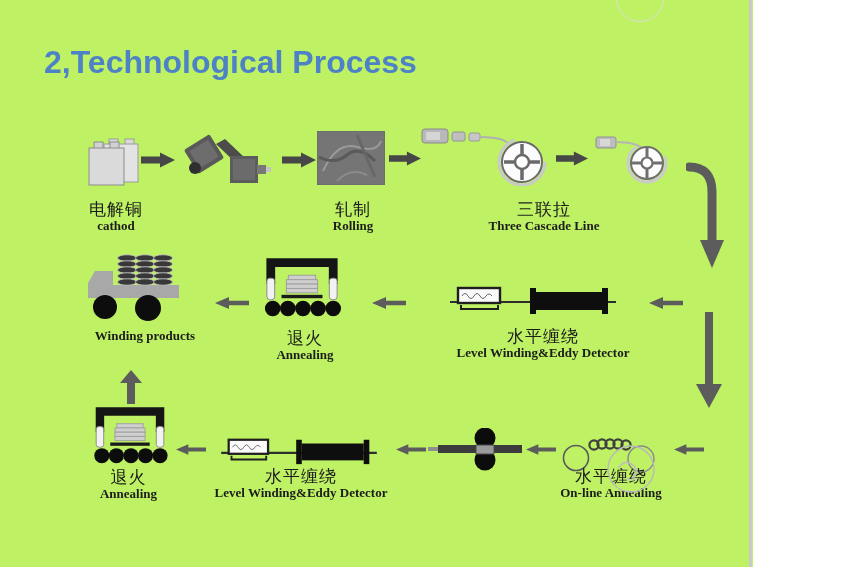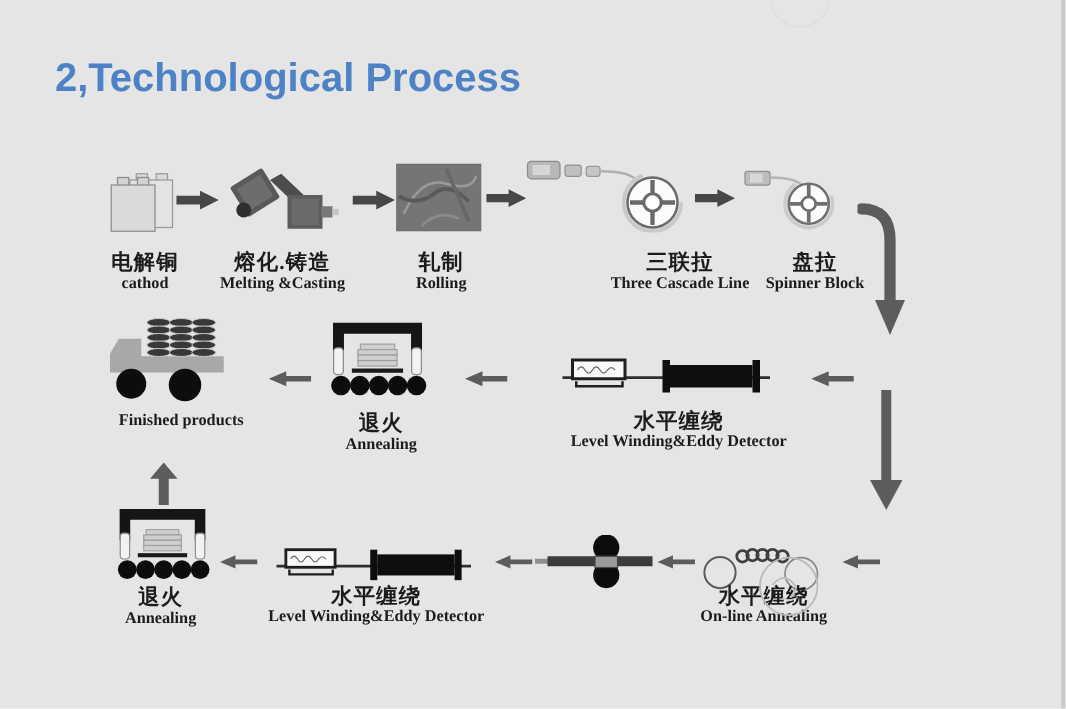--- a/index.html
+++ b/index.html
@@ -1,26 +1,26 @@
 <!DOCTYPE html>
 <html style="--title_blue: #4d82c6; --arrow_gray: #5c5c5c; --arrow_dark: #474747; --ink: #1c1c1c; --border_gray: #c9c9c9;"><head>
 <meta charset="utf-8">
 <style>
   html,body{margin:0;padding:0;background:#ffffff;}
-  .slide{position:relative;width:853px;height:567px;background:#e5e5e5;overflow:hidden;
+  .slide{position:relative;width:753px;height:567px;background:#bef264;overflow:hidden;
          font-family:"Liberation Serif", serif;}
   .title{position:absolute;left:44px;top:44px;font-family:"Liberation Sans", sans-serif;
          font-weight:700;font-size:32px;letter-spacing:0px;color:var(--title_blue,#4d82c6);}
   .fig{position:absolute;}
   .fig svg{display:block;width:100%;height:100%;}
   .arrow{position:absolute;color:var(--arrow_gray,#5c5c5c);}
   .arrow.dark{color:var(--arrow_dark,#474747);}
   .arrow svg{display:block;width:100%;height:100%;}
   .label{position:absolute;text-align:center;color:var(--ink,#1c1c1c);}
-  .label .zh{font-weight:700;font-size:17px;line-height:19px;letter-spacing:1px;}
+  .label .zh{font-weight:400;font-size:17px;line-height:19px;letter-spacing:1px;}
   .label .en{font-weight:700;font-size:13px;line-height:14px;letter-spacing:0px;}
   .edge-line{position:absolute;right:1px;top:0;width:3px;height:567px;background:var(--border_gray,#c9c9c9);}
   .wm{position:absolute;border-radius:50%;pointer-events:none;}
   .wm-top{left:616px;top:-26px;width:46px;height:46px;border:1.5px solid #dcdcdc;}
   .wm-mid{left:606px;top:444px;width:50px;height:50px;}
 </style>
 </head>
 <body>
 
 <div class="slide">
@@ -124,35 +124,27 @@
     <svg viewBox="0 0 38 112">
       <path d="M3 9 Q26 9 26 34 L26 84" stroke="currentColor" stroke-width="9" fill="none" stroke-linecap="round"></path>
       <polygon points="14,82 38,82 26,110" fill="currentColor"></polygon>
     </svg>
   </div>
 
   <div class="label" style="left:76px;top:200px;width:80px">
     <div class="zh">电解铜</div>
     <div class="en">cathod</div>
   </div>
-  <div class="label" style="left:158px;top:200px;width:136px">
-    <div class="zh">熔化.铸造</div>
-    <div class="en">Melting &amp;Casting</div>
-  </div>
   <div class="label" style="left:312px;top:200px;width:82px">
     <div class="zh">轧制</div>
     <div class="en">Rolling</div>
   </div>
   <div class="label" style="left:460px;top:200px;width:168px">
     <div class="zh">三联拉</div>
     <div class="en">Three Cascade Line</div>
-  </div>
-  <div class="label" style="left:597px;top:200px;width:110px">
-    <div class="zh">盘拉</div>
-    <div class="en">Spinner Block</div>
   </div>
 
   <div class="fig" style="left:84px;top:252px;width:100px;height:70px">
     <svg viewBox="0 0 100 70">
       <path d="M4 46 L4 31 L11 19 L29 19 L29 33 L95 33 L95 46 Z" fill="#a8a8a8"></path>
       <g fill="#383838" stroke="#c9c9c9" stroke-width="0.8">
         <ellipse cx="43" cy="6" rx="9.5" ry="3.2"></ellipse>
           <ellipse cx="61" cy="6" rx="9.5" ry="3.2"></ellipse>
           <ellipse cx="79" cy="6" rx="9.5" ry="3.2"></ellipse>
         <ellipse cx="43" cy="12" rx="9.5" ry="3.2"></ellipse>
@@ -225,21 +217,21 @@
       </svg>
   </div>
 
   <div class="arrow" style="left:696px;top:312px;width:26px;height:96px">
     <svg viewBox="0 0 26 96">
         <polygon points="9,0 17,0 17,72 26,72 13,96 0,72 9,72" fill="currentColor"></polygon>
       </svg>
   </div>
 
   <div class="label" style="left:75px;top:329px;width:140px">
-    <div class="en">Finished products</div>
+    <div class="en">Winding products</div>
   </div>
   <div class="label" style="left:255px;top:329px;width:100px">
     <div class="zh">退火</div>
     <div class="en">Annealing</div>
   </div>
   <div class="label" style="left:440px;top:327px;width:206px">
     <div class="zh">水平缠绕</div>
     <div class="en">Level Winding&amp;Eddy Detector</div>
   </div>
 

